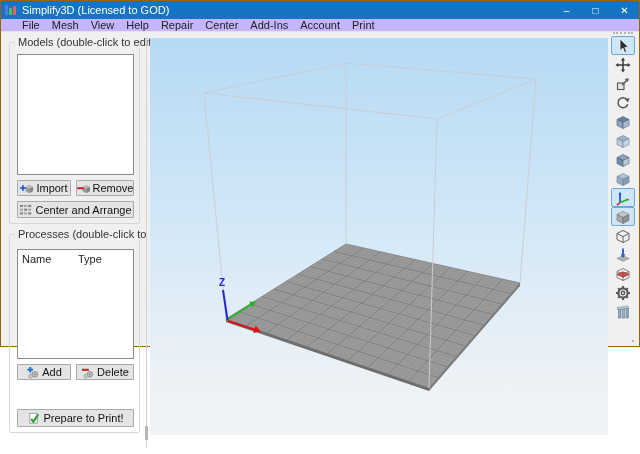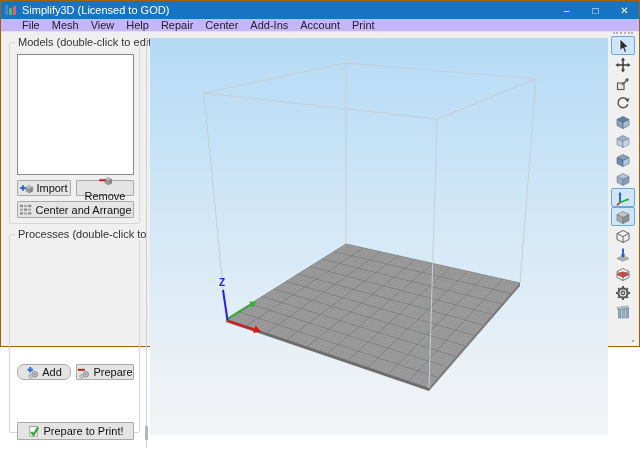--- a/index.html
+++ b/index.html
@@ -28,26 +28,26 @@
   #models-group    { left:8px; top:41px;  width:131px; height:182px; }
   #processes-group { left:8px; top:233px; width:131px; height:199px; }
   .listbox { position:absolute; background:#fff; border:1px solid #8b8b8b; }
   #models-list    { left:7px; top:11px; width:117px; height:121px; }
   #processes-list { left:7px; top:14px; width:117px; height:110px; }
   #processes-list .col-hdr { position:absolute; top:3px; color:#222; }
   #col-name { left:4px; } #col-type { left:60px; }
   .btn { position:absolute; background:#e4e4e4; border:1px solid #a9a9a9; border-radius:1px; display:flex; align-items:center; justify-content:center; gap:3px; font-size:11px; color:#111; }
   .btn svg { flex:0 0 auto; }
   #btn-import  { left:7px;  top:137px; width:54px; height:16px; }
-  #btn-remove  { left:66px; top:137px; width:58px; height:16px;flex-direction:column; }
+  #btn-remove  { left:66px; top:137px; width:58px; height:16px; }
   #btn-center  { left:7px;  top:158px; width:117px; height:17px; }
-  #btn-add     { left:7px;  top:129px; width:54px; height:16px;border-radius:7px; }
+  #btn-add     { left:7px;  top:129px; width:54px; height:16px; }
   #btn-delete  { left:66px; top:129px; width:58px; height:16px; }
   #btn-edit    { left:7px;  top:151px; width:117px; height:17px; }
-  #btn-prepare { left:7px;  top:187px; width:117px; height:18px; }
+  #btn-prepare { left:7px;  top:174px; width:117px; height:18px; }
 
   
   #splitter { position:absolute; left:144px; top:37px; width:3px; height:410px; }
   #splitter .line { position:absolute; left:1px; top:0; width:1px; height:100%; background:#d2d2d2; }
   #splitter .grip { position:absolute; left:0; top:388px; width:3px; height:14px; background:#b7b7b7; }
 
   
   #viewport { position:absolute; left:149px; top:37px; width:458px; height:397px; }
 
   
@@ -125,38 +125,42 @@
         <rect x="1" y="10" width="3.4" height="2.4" fill="#8a8a8a"></rect>
           <rect x="5.4" y="10" width="3.4" height="2.4" fill="#aaaaaa"></rect>
           <rect x="9.8" y="10" width="3.4" height="2.4" fill="#8a8a8a"></rect>
       </svg>
       <span>Center and Arrange</span>
     </div>
   </div>
 
   <div class="groupbox" id="processes-group">
     <span class="gb-label">Processes (double-click to edit)</span>
+    <div class="listbox" id="processes-list">
+      <span class="col-hdr" id="col-name">Name</span>
+      <span class="col-hdr" id="col-type">Type</span>
+    </div>
     <div class="btn" id="btn-add">
       <svg width="13" height="13" viewBox="0 0 14 14">
         <circle cx="9.5" cy="9" r="3" fill="#c0c0c0" stroke="#8a8a8a"></circle>
           <circle cx="9.5" cy="9" r="1" fill="#8a8a8a"></circle>
         <circle cx="5" cy="11" r="2" fill="#d0d0d0" stroke="#9a9a9a"></circle>
         <line x1="4.6" y1="1" x2="4.6" y2="7" stroke="#2a6fd4" stroke-width="2.2"></line>
           <line x1="1.6" y1="4" x2="7.6" y2="4" stroke="#2a6fd4" stroke-width="2.2"></line>
       </svg>
       <span>Add</span>
     </div>
     <div class="btn" id="btn-delete">
       <svg width="13" height="13" viewBox="0 0 14 14">
         <circle cx="9.5" cy="9" r="3" fill="#c0c0c0" stroke="#8a8a8a"></circle>
           <circle cx="9.5" cy="9" r="1" fill="#8a8a8a"></circle>
         <circle cx="5" cy="11" r="2" fill="#d0d0d0" stroke="#9a9a9a"></circle>
         <rect x="1" y="3" width="7.4" height="2.2" fill="#c22020"></rect>
       </svg>
-      <span>Prepare</span>
+      <span>Delete</span>
     </div>
     <div class="btn" id="btn-prepare">
       <svg width="13" height="13" viewBox="0 0 14 14">
         <rect x="3" y="1.5" width="8" height="10.5" fill="#ffffff" stroke="#9a9a9a"></rect>
         <path d="M4.5 7.5 L7 10.5 L12 2.5" fill="none" stroke="#2ea22e" stroke-width="2.3"></path>
       </svg>
       <span>Prepare to Print!</span>
     </div>
   </div>
 

